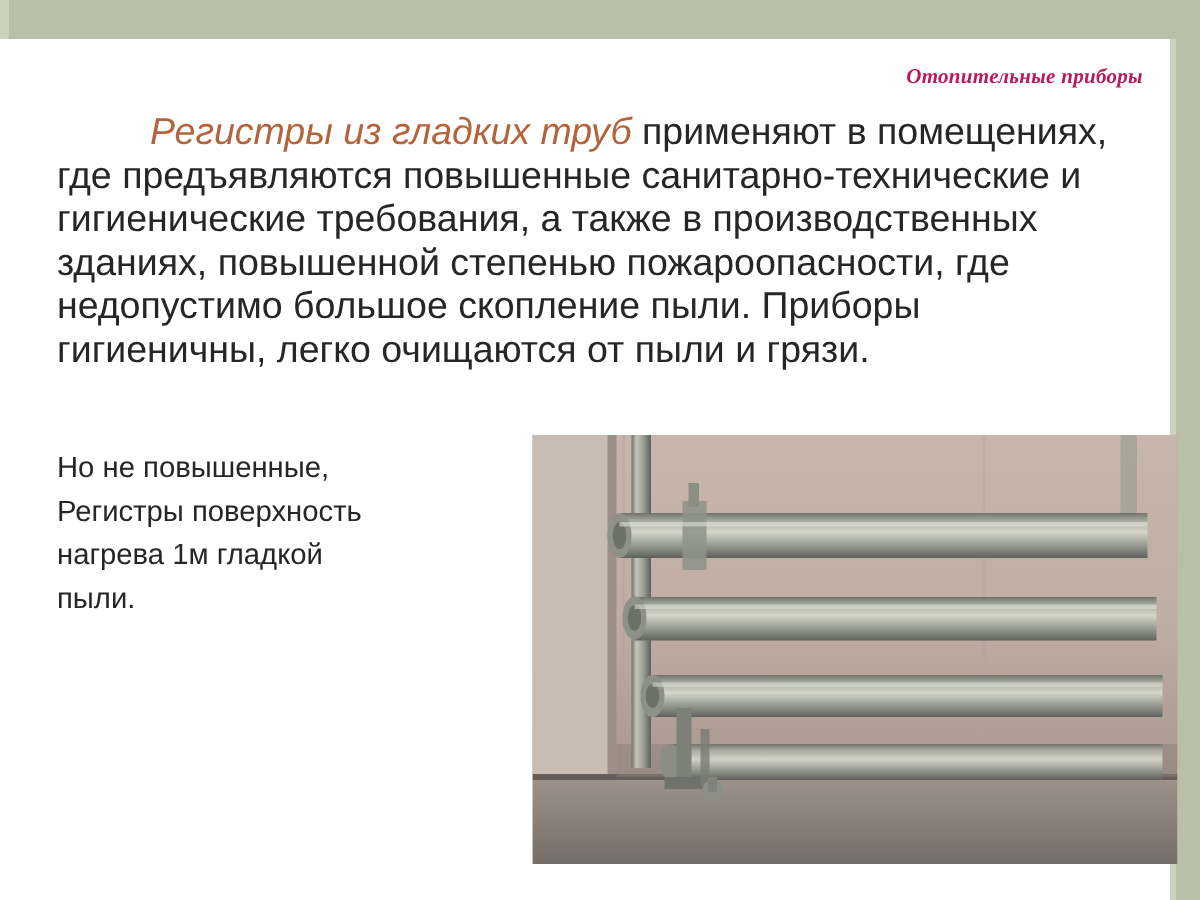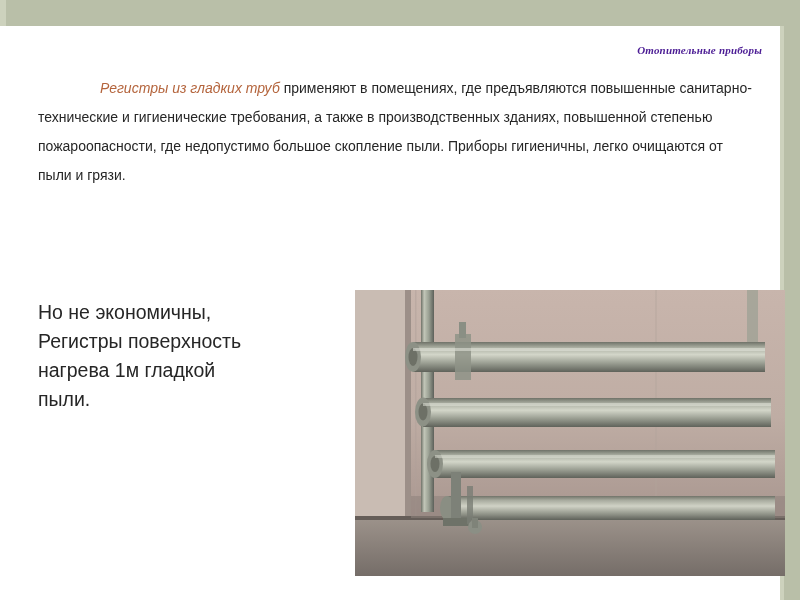--- a/index.html
+++ b/index.html
@@ -52,33 +52,33 @@
   }
 
   
   .header-caption {
     position: absolute;
     right: 38px;
     top: 44px;
     font-family: "Liberation Serif", serif;
     font-style: italic;
     font-weight: bold;
-    font-size: 11px;
-    color: #4c1d95;
+    font-size: 14px;
+    color: #be185d;
     letter-spacing: 0.2px;
     white-space: nowrap;
   }
 
   
   .body-text {
     position: absolute;
     left: 38px;
     top: 74px;
     width: 716px;
-    font-size: 14px;
+    font-size: 25px;
     line-height: 29px;
     color: #262626;
     text-align: left;
   }
   .body-text .indent {
     display: inline-block;
     width: 62px;
   }
   .lead-term {
     font-style: italic;
@@ -121,21 +121,21 @@
 <div class="right-bar"></div>
 <div class="right-bar-inner"></div>
 
 <div class="header-caption">Отопительные приборы</div>
 
 <div class="body-text">
   <span class="indent"></span><span class="lead-term">Регистры из гладких труб</span><span> применяют в помещениях, где предъявляются повышенные санитарно-технические и гигиенические требования, а также в производственных зданиях, повышенной степенью пожароопасности, где недопустимо большое скопление пыли. Приборы гигиеничны, легко очищаются от пыли и грязи.</span>
 </div>
 
 <div class="lower-text">
-  <p>Но не экономичны,</p>
+  <p>Но не повышенные,</p>
   <p>Регистры поверхность</p>
   <p>нагрева 1м гладкой</p>
   <p>пыли.</p>
 </div>
 
 <div class="photo">
   <svg width="430" height="286" viewBox="0 0 430 286">
     <defs>
       <linearGradient id="pipeGrad" x1="0" y1="0" x2="0" y2="1">
         <stop offset="0%" stop-color="#6f7268"></stop>

